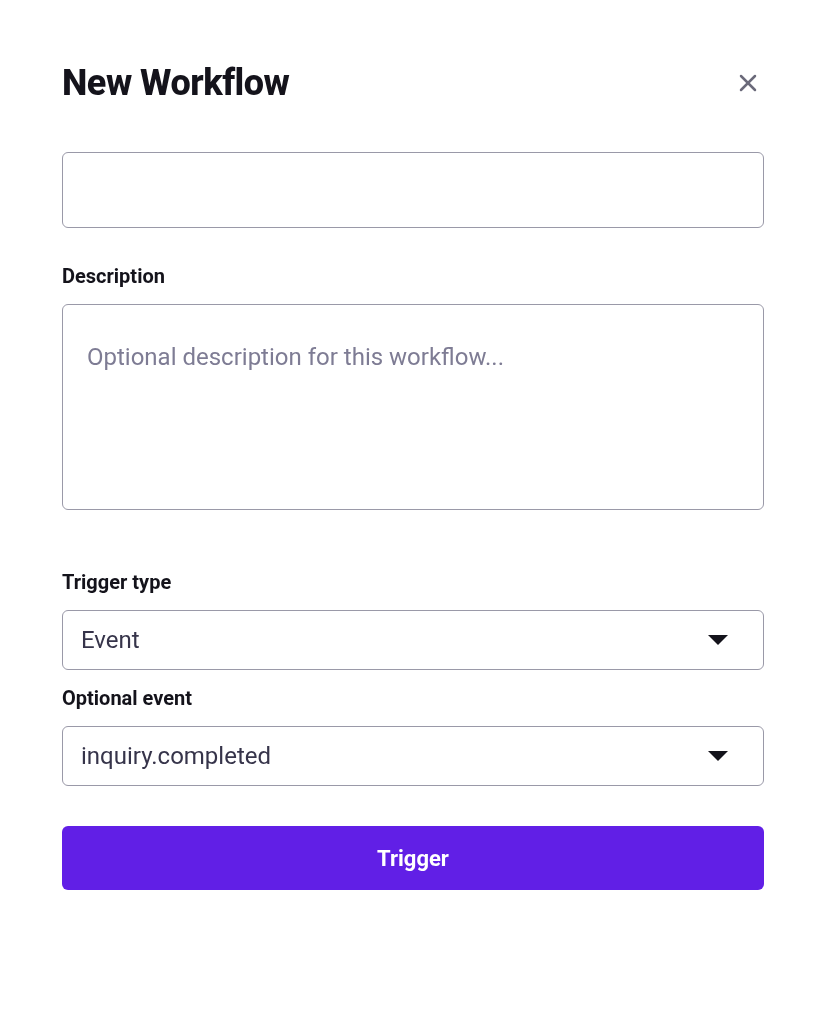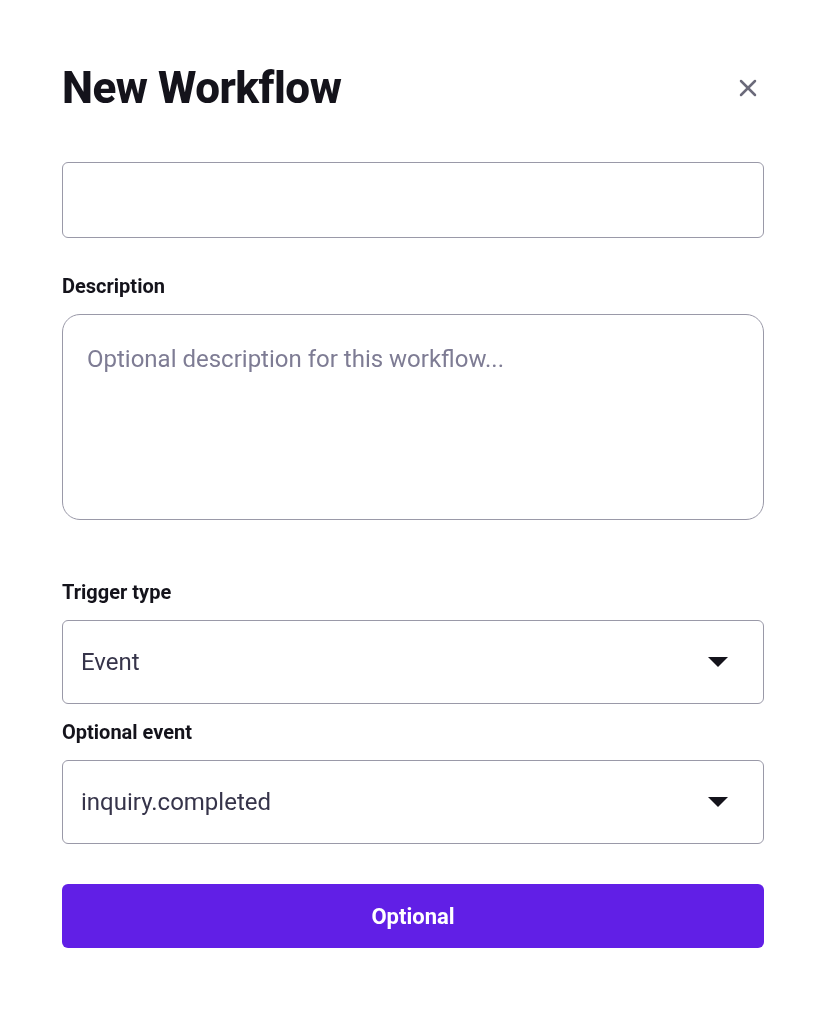--- a/index.html
+++ b/index.html
@@ -14,21 +14,21 @@
       height: 1020px;
       padding: 62px;
     }
     .header {
       display: flex;
       justify-content: space-between;
       align-items: center;
       margin-bottom: 48px;
     }
     .title {
-      font-size: 44px;
+      font-size: 36px;
       font-weight: 800;
       color: #14131b;
       letter-spacing: -0.5px;
     }
     .close-btn {
       background: none;
       border: none;
       cursor: pointer;
       padding: 4px;
       color: #6b6a7a;
@@ -58,38 +58,38 @@
       padding: 0 20px;
       font-size: 24px;
       font-family: inherit;
       color: #14131b;
       background: #ffffff;
     }
     .textarea-input {
       width: 100%;
       height: 206px;
       border: 1px solid #9a99a8;
-      border-radius: 18px;
-      padding: 30px 24px;
+      border-radius: 6px;
+      padding: 38px 24px;
       font-size: 24px;
       font-family: inherit;
       color: #14131b;
       background: #ffffff;
       resize: none;
     }
     .textarea-input::placeholder {
       color: #7e7c94;
     }
     .select-wrapper {
       position: relative;
       width: 100%;
     }
     .select-input {
       width: 100%;
-      height: 84px;
+      height: 60px;
       border: 1px solid #9a99a8;
       border-radius: 6px;
       padding: 0 64px 0 18px;
       font-size: 24px;
       font-family: inherit;
       color: #36344a;
       background: #ffffff;
       appearance: none;
       -webkit-appearance: none;
       cursor: pointer;
@@ -161,16 +161,16 @@
 <div class="form-group">
   <label class="form-label">Optional event</label>
   <div class="select-wrapper">
     <select class="select-input">
       <option>inquiry.completed</option>
     </select>
     <div class="select-caret"></div>
   </div>
 </div>
 
-<button class="continue-btn">Optional</button>
+<button class="continue-btn">Trigger</button>
 
 
 
 
 </body></html>

